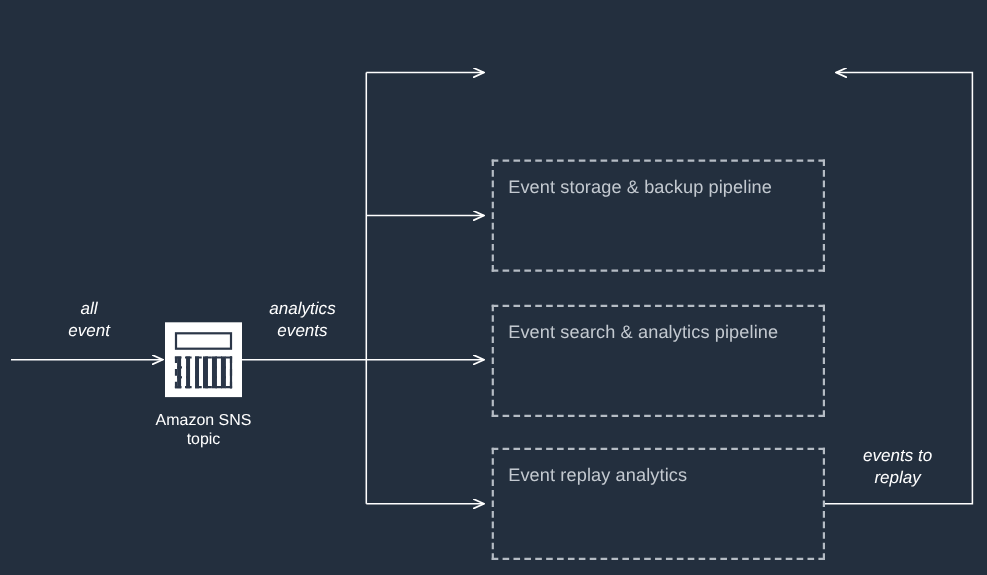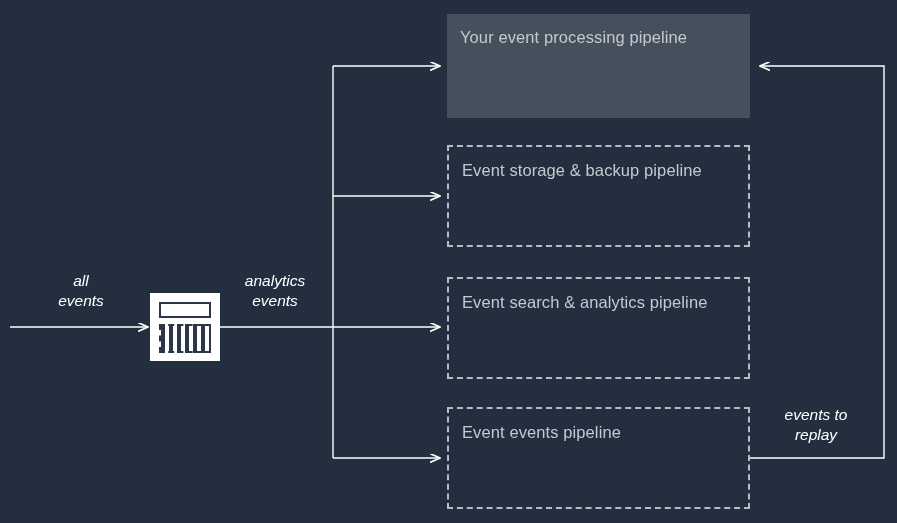--- a/index.html
+++ b/index.html
@@ -141,45 +141,44 @@
 
     <line x1="333" y1="66" x2="440" y2="66" stroke="#ffffff" stroke-width="1.4" marker-end="url(#arrowhead-right)"></line>
 
     <line x1="333" y1="196" x2="440" y2="196" stroke="#ffffff" stroke-width="1.4" marker-end="url(#arrowhead-right)"></line>
 
     <line x1="333" y1="458" x2="440" y2="458" stroke="#ffffff" stroke-width="1.4" marker-end="url(#arrowhead-right)"></line>
 
     <polyline points="750,458 884,458 884,66 760,66" fill="none" stroke="#ffffff" stroke-width="1.4" marker-end="url(#arrowhead-left)"></polyline>
   </svg>
 
-  <div class="pipeline-box solid" style="left:447px; top:14px; width:303px; height:104px;">
-    <div class="pipeline-label">Your event processing pipeline</div>
-  </div>
 
   <div class="pipeline-box dashed" style="left:447px; top:145px; width:303px; height:102px;">
     <div class="pipeline-label">Event storage &amp; backup pipeline</div>
   </div>
 
   <div class="pipeline-box dashed" style="left:447px; top:277px; width:303px; height:102px;">
     <div class="pipeline-label">Event search &amp; analytics pipeline</div>
   </div>
 
   <div class="pipeline-box dashed" style="left:447px; top:407px; width:303px; height:102px;">
-    <div class="pipeline-label">Event events pipeline</div>
+    <div class="pipeline-label">Event replay analytics</div>
   </div>
 
   <div class="node" style="left:150px; top:293px;">
     <div class="node-icon">
       <div class="icon-bar"></div>
       <div class="icon-grid"></div>
     </div>
+    <div class="node-label">Amazon SNS
+topic</div>
   </div>
 
   <div class="edge-caption" style="left:31px; top:271px; width:100px;">all
-events</div>
+event</div>
 
   <div class="edge-caption" style="left:225px; top:271px; width:100px;">analytics
 events</div>
 
   <div class="edge-caption" style="left:765px; top:405px; width:102px;font-style:italic;">events to
 replay</div>
 
 </div>
 
 </body></html>

